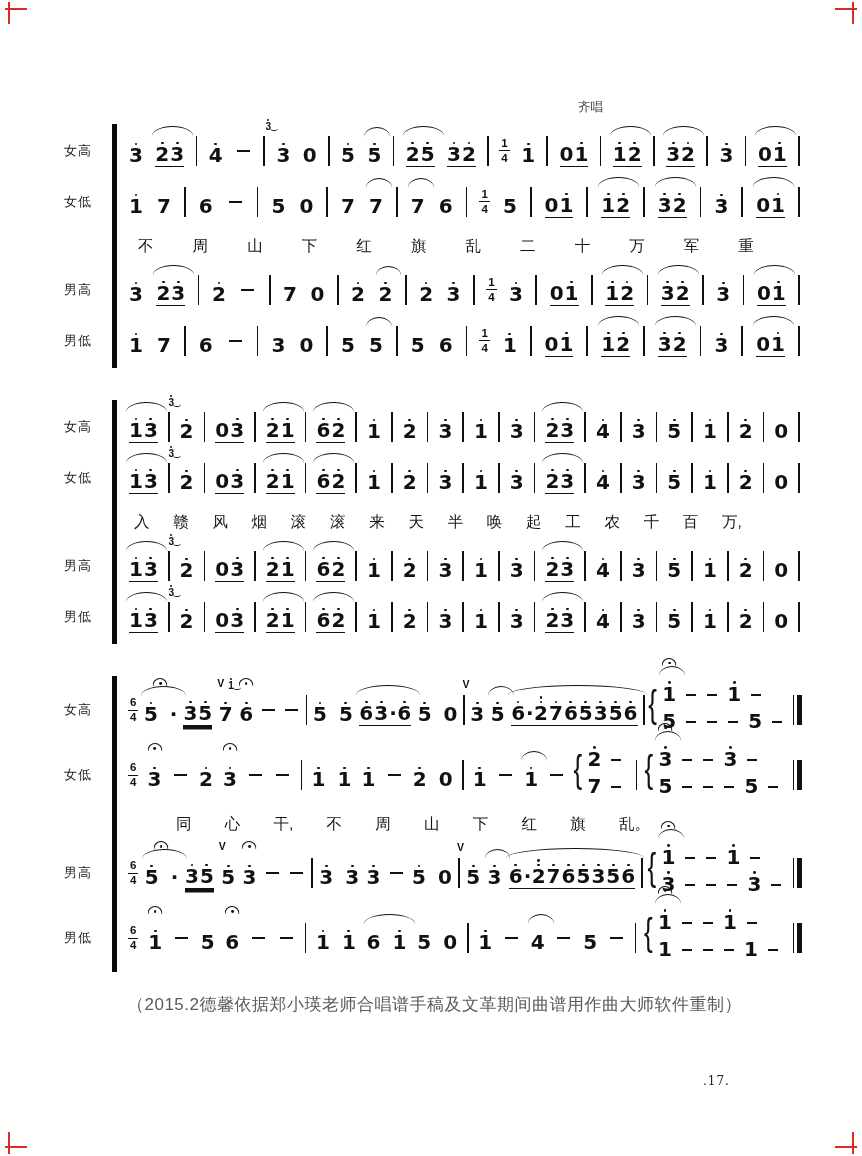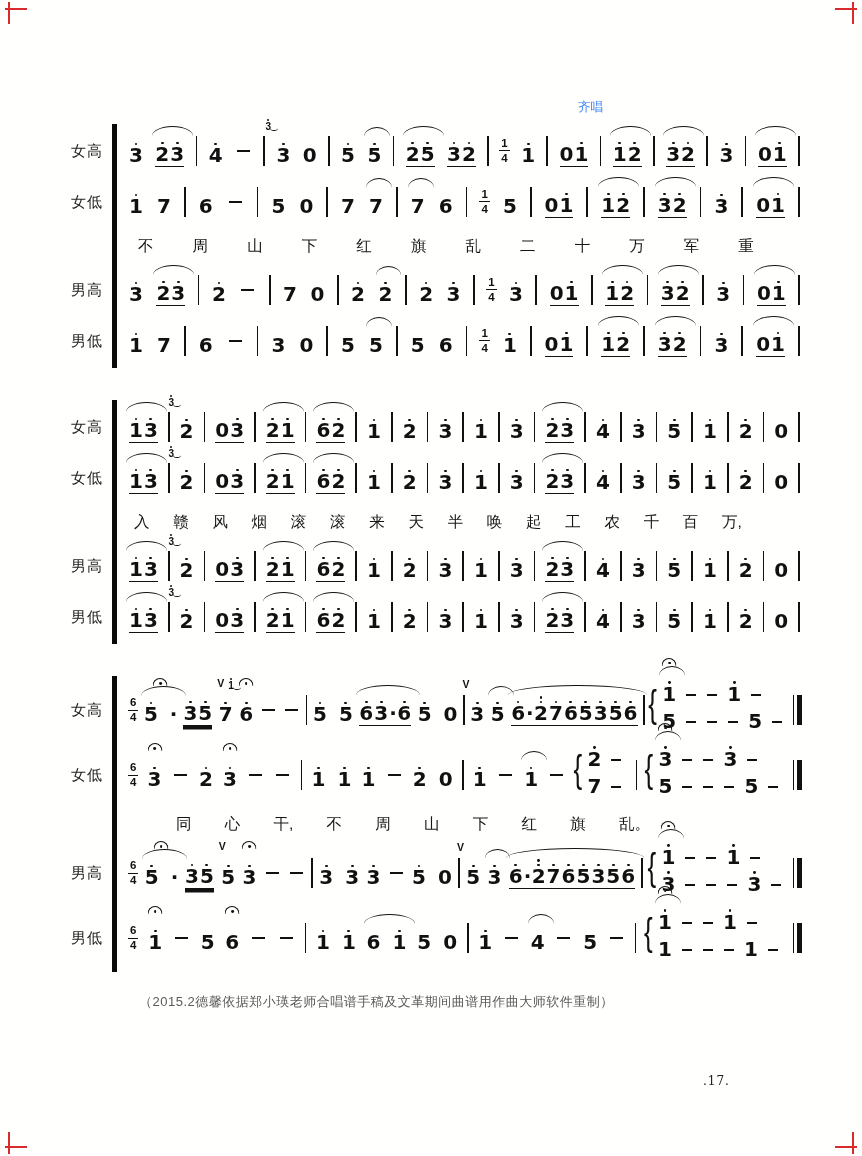--- a/index.html
+++ b/index.html
@@ -10,22 +10,22 @@
   .crop{position:absolute;background:#d92b2b;}
   .crop.h{width:22px;height:2.4px;}
   .crop.v{width:2.4px;height:22px;}
 
   
   .system{position:absolute;left:112px;width:676px;border-left:5px solid #0a0a0a;padding-left:9px;}
   .s1{top:124px;} .s2{top:400px;} .s3{top:676px;}
   .mrow{position:relative;display:flex;align-items:center;height:48px;margin:3px 0;}
   .s3 .mrow{height:62px;margin:3px 0;}
   .trow{flex:1;display:flex;align-items:center;justify-content:space-between;}
-  .vlabel{position:absolute;left:-62px;width:46px;text-align:center;font-size:15px;color:#1c1c1c;letter-spacing:1px;}
-  .qichang{position:absolute;top:99px;left:578px;font-size:12.5px;color:#3b82f6;}
+  .vlabel{position:absolute;left:-62px;width:46px;text-align:left;font-size:13px;color:#1c1c1c;letter-spacing:1px;}
+  .qichang{position:absolute;top:99px;left:578px;font-size:12.5px;color:#404040;}
 
   
   .lrow{display:flex;align-items:center;justify-content:space-between;height:34px;font-size:15.5px;color:#161616;}
   .s1 .lrow{padding:0 48px 0 12px;}
   .s2 .lrow{padding:0 60px 0 8px;}
   .s3 .lrow{padding:0 152px 0 50px;height:30px;}
   .syl{white-space:nowrap;}
 
   
   .grp{position:relative;display:flex;align-items:flex-end;margin:0 3px;}
@@ -61,21 +61,21 @@
   .grace::after{content:"";position:absolute;right:-7px;bottom:1px;width:8px;height:5px;
        border-bottom:1.2px solid #111;border-radius:0 0 60% 60%;}
 
   
   .stk{position:relative;display:flex;flex-direction:column;margin:0 4px 0 12px;transform:translateY(-6px);}
   .stk .srow{display:flex;align-items:flex-end;height:27px;gap:3px;}
   .stk .dash{width:10px;margin:0 4px 8px;}
   .stk .brace{position:absolute;left:-11px;top:50%;transform:translateY(-50%) scaleY(1.5);
        font-size:26px;font-weight:400;color:#111;}
 
-  .footer{position:absolute;left:127px;top:993px;font-size:13px;color:#5a5a5a;letter-spacing:0.5px;margin-left:12px;}
+  .footer{position:absolute;left:127px;top:993px;font-size:17px;color:#5a5a5a;letter-spacing:0.5px;}
   .pagenum{position:absolute;left:703px;top:1074px;font-size:12px;color:#222;
        font-family:"DejaVu Serif","Liberation Serif",serif;letter-spacing:1px;}
 </style>
 </head>
 <body>
 
 <div class="page">
 
   <div class="crop h" style="left:5px;top:8px"></div>
   <div class="crop v" style="left:8px;top:2px"></div>

